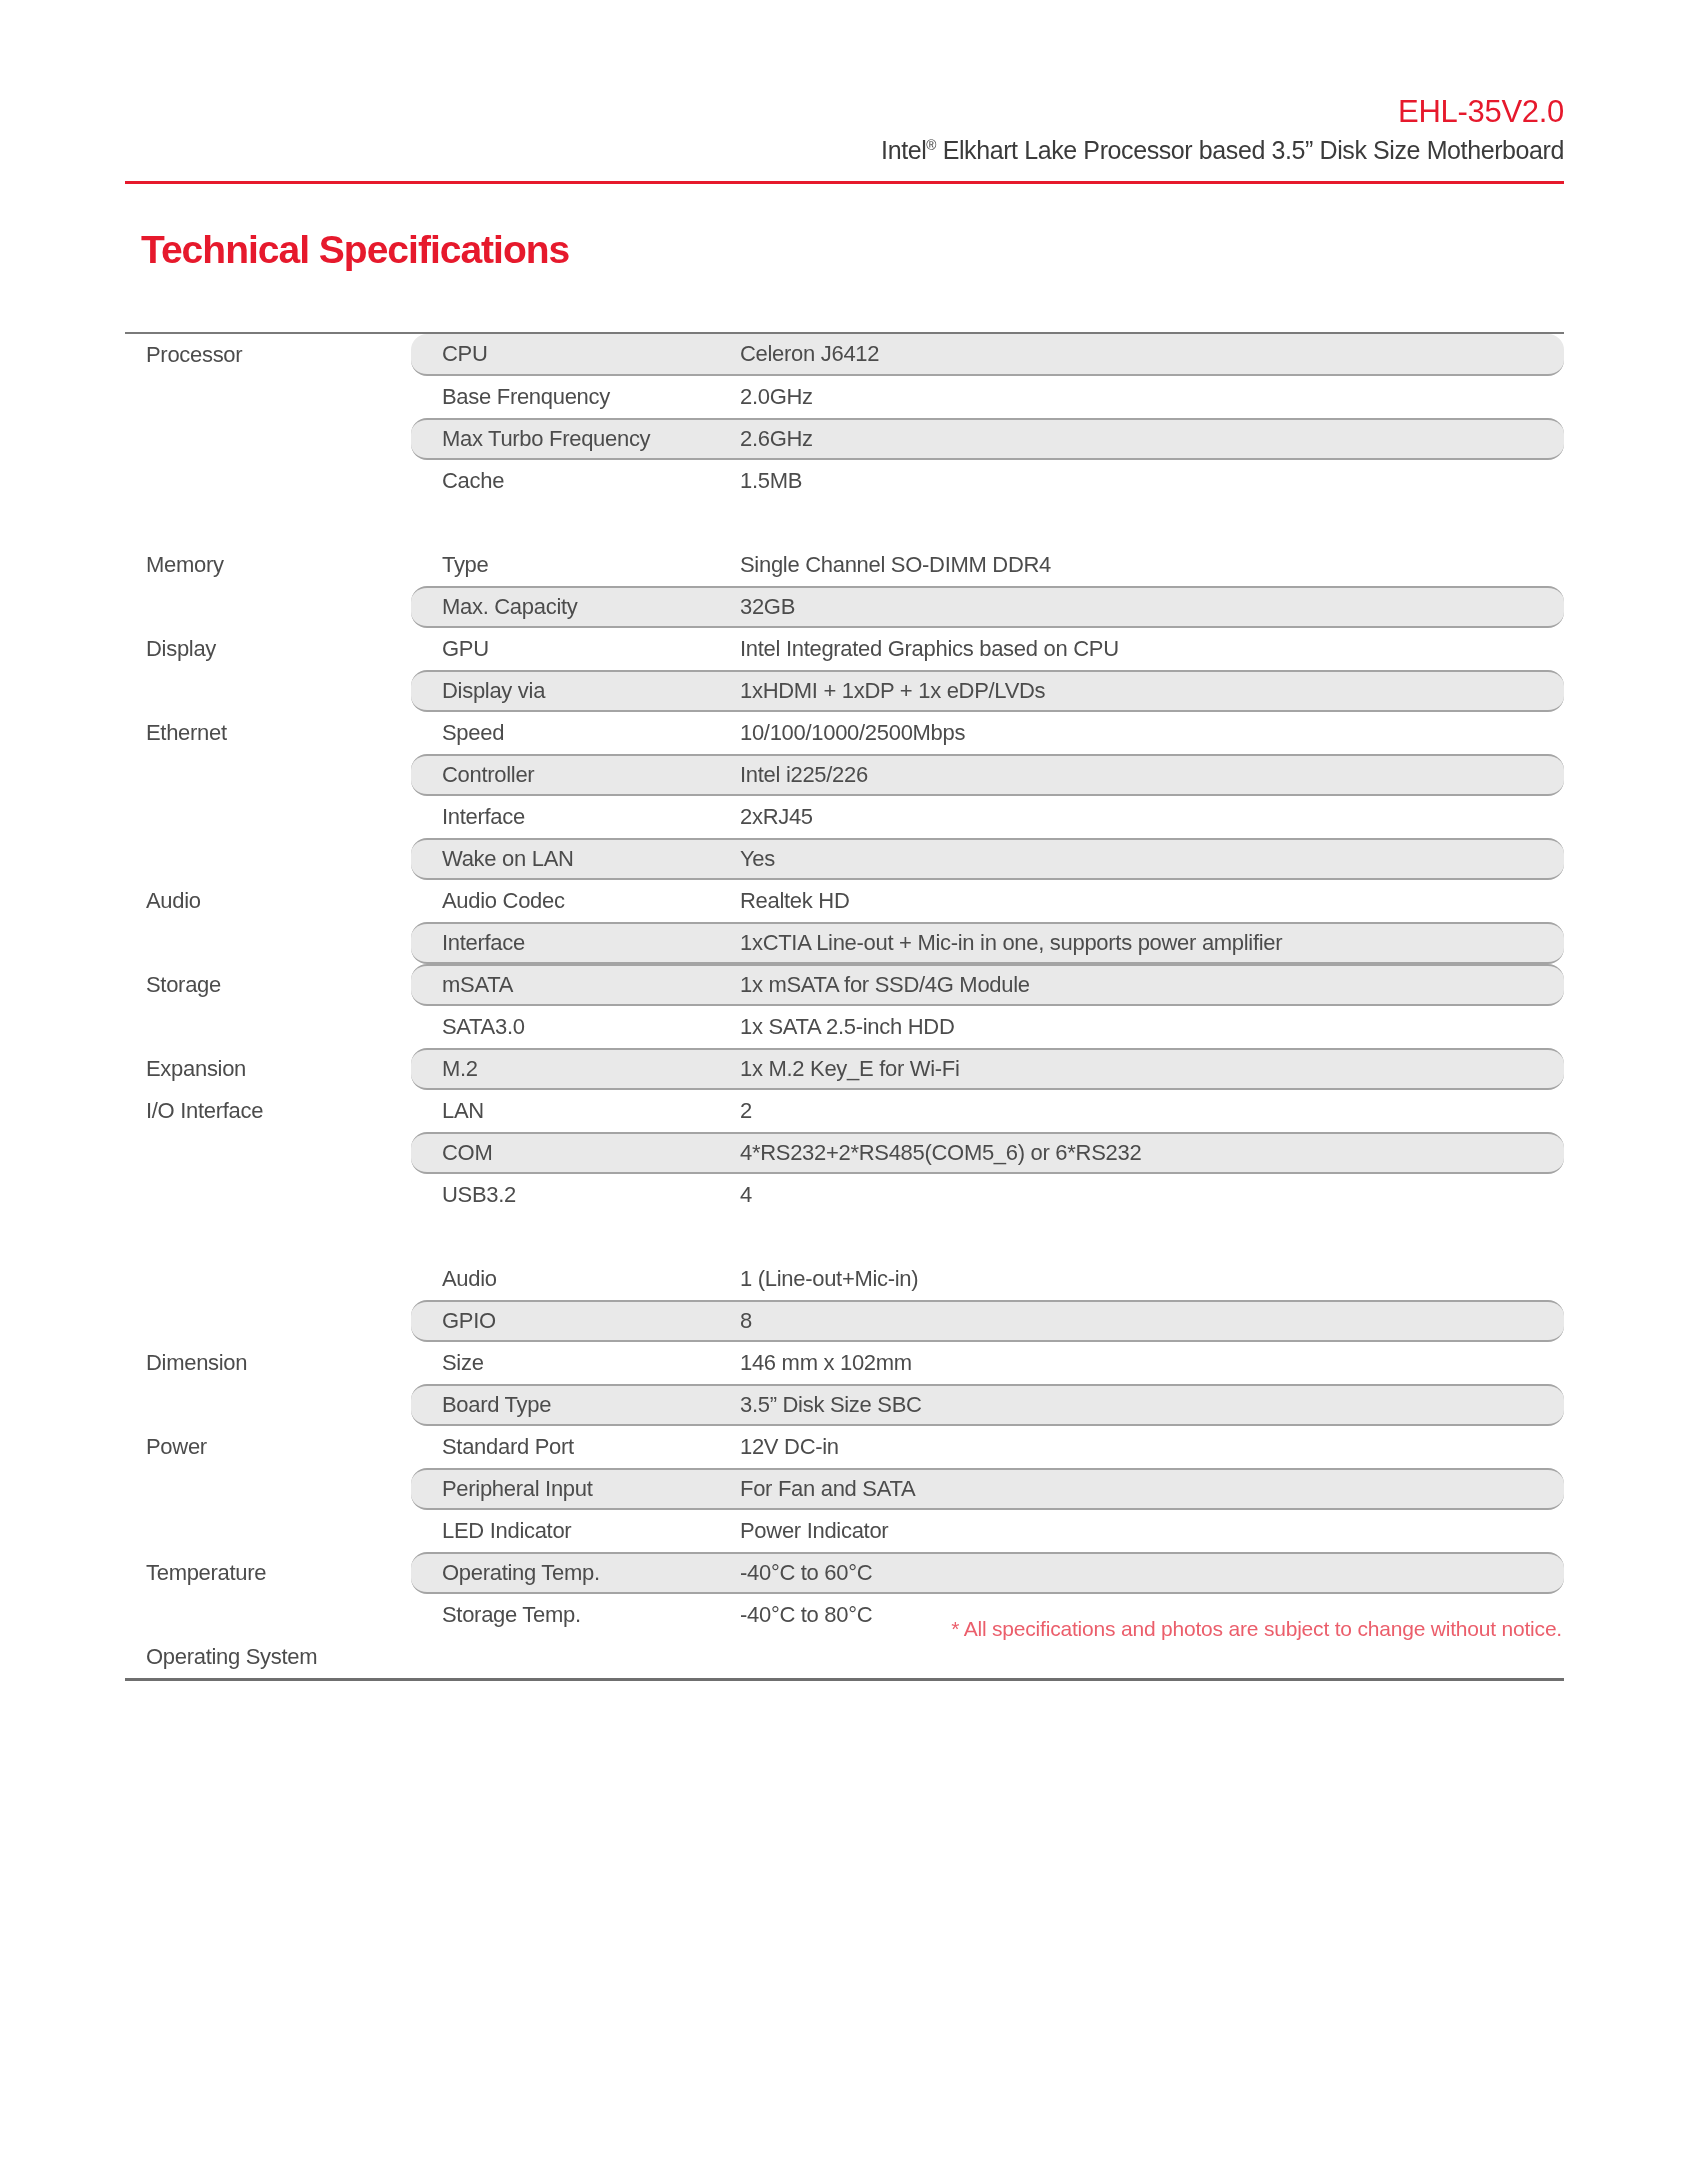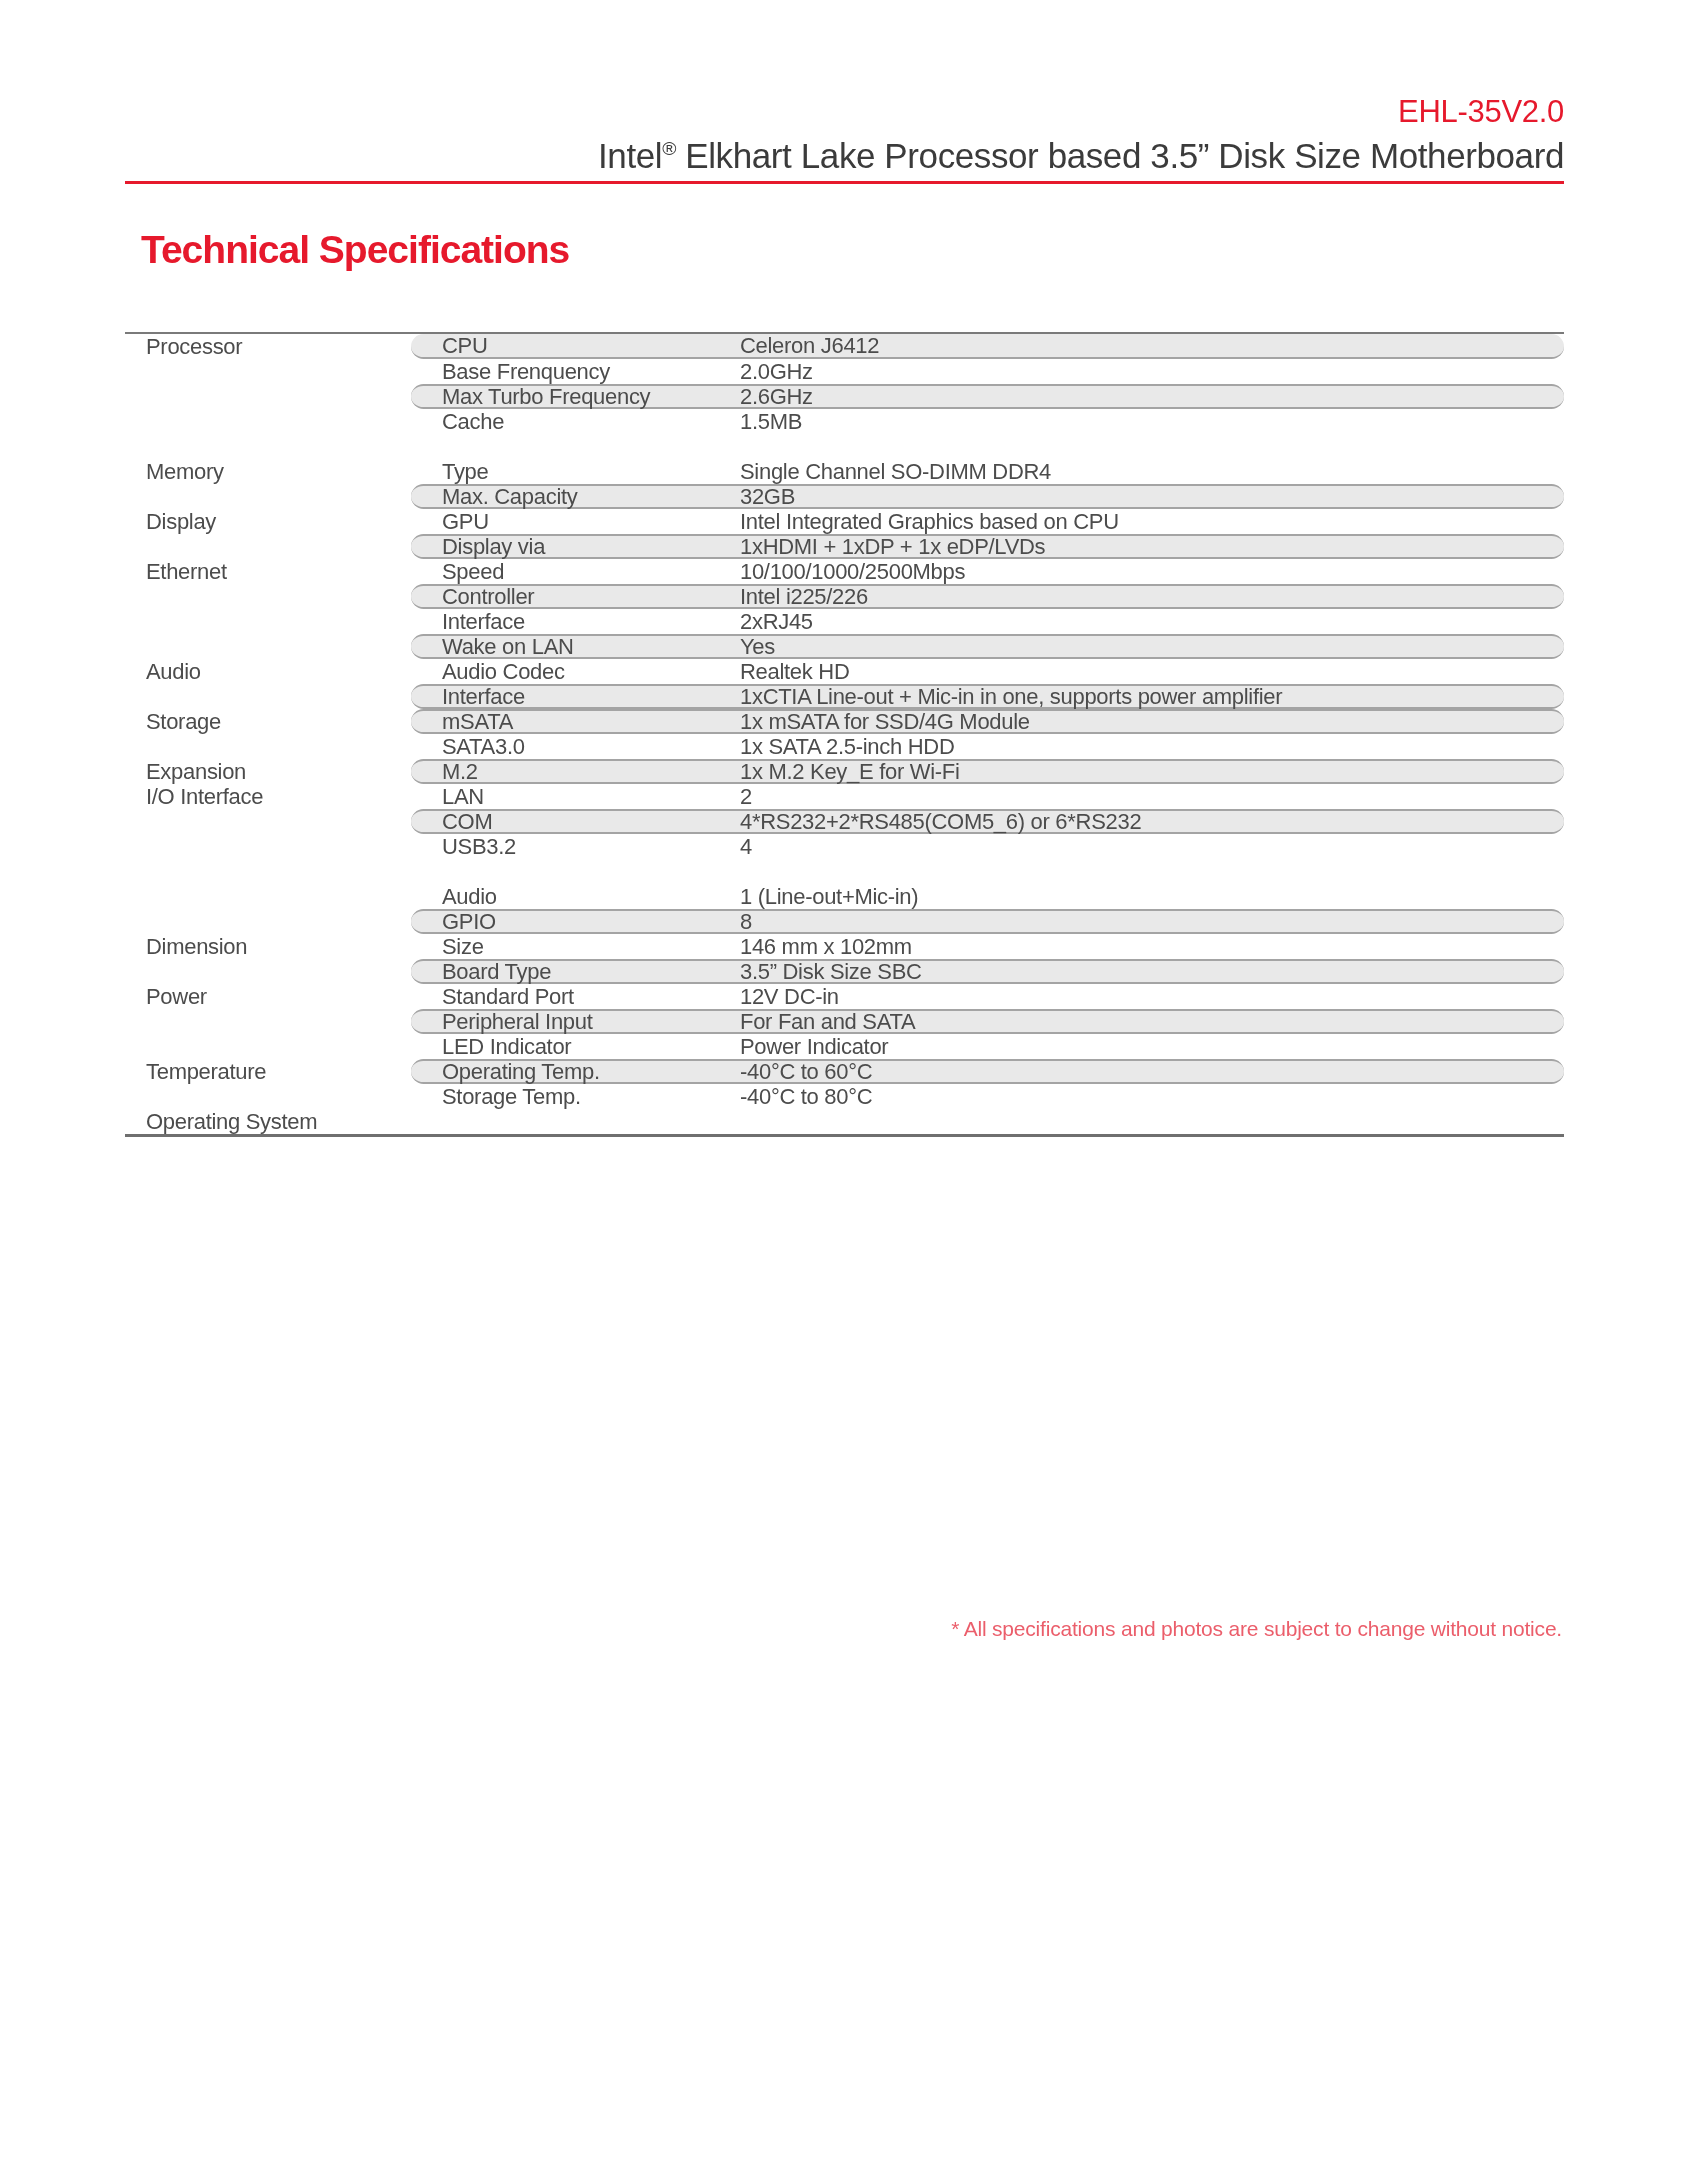--- a/index.html
+++ b/index.html
@@ -18,37 +18,37 @@
     width:1683px;height:2178px;position:relative;
     font-family:"Liberation Sans", sans-serif;
     overflow:hidden;
   }
   .model{
     position:absolute;top:94px;right:119px;
     font-size:31px;color:var(--accent);letter-spacing:-0.3px;
   }
   .subtitle{
     position:absolute;top:136px;right:119px;
-    font-size:35px;color:var(--darktext);letter-spacing:-0.4px;
+    font-size:25px;color:var(--darktext);letter-spacing:-0.4px;
   }
   .subtitle sup{font-size:0.55em;}
   .header-rule{
     position:absolute;top:181px;left:125px;width:1439px;height:3px;
     background:var(--accent);
   }
   .page-title{
     position:absolute;top:228px;left:141px;
     font-size:39px;color:var(--accent);font-weight:bold;letter-spacing:-1px;
   }
   .spec-table{
     position:absolute;top:332px;left:125px;width:1439px;
     border-top:2px solid var(--tabletop);
     border-bottom:3px solid var(--tablebottom);
   }
-  .spec-row{display:flex;height:25px;}
+  .spec-row{display:flex;height:42px;}
   .cell{display:flex;align-items:center;font-size:22px;color:var(--text);letter-spacing:-0.3px;}
   .cell.category{width:286px;padding-left:21px;background:#ffffff;}
   .cell-block{flex:1;display:flex;min-width:0;border-radius:16px;}
   .spec-row.shaded .cell-block{
     background:var(--shade);
     border-top:2px solid var(--rowline);
     border-bottom:2px solid var(--rowline);
   }
   .spec-row:first-child .cell-block{border-top:none;}
   .spec-row:last-child .cell-block{border-bottom:none;}

